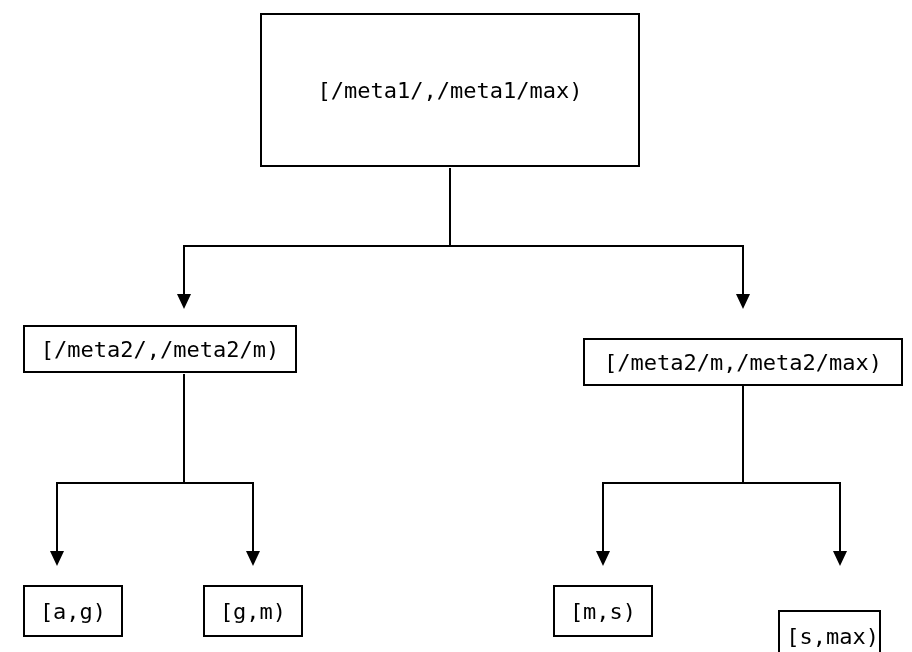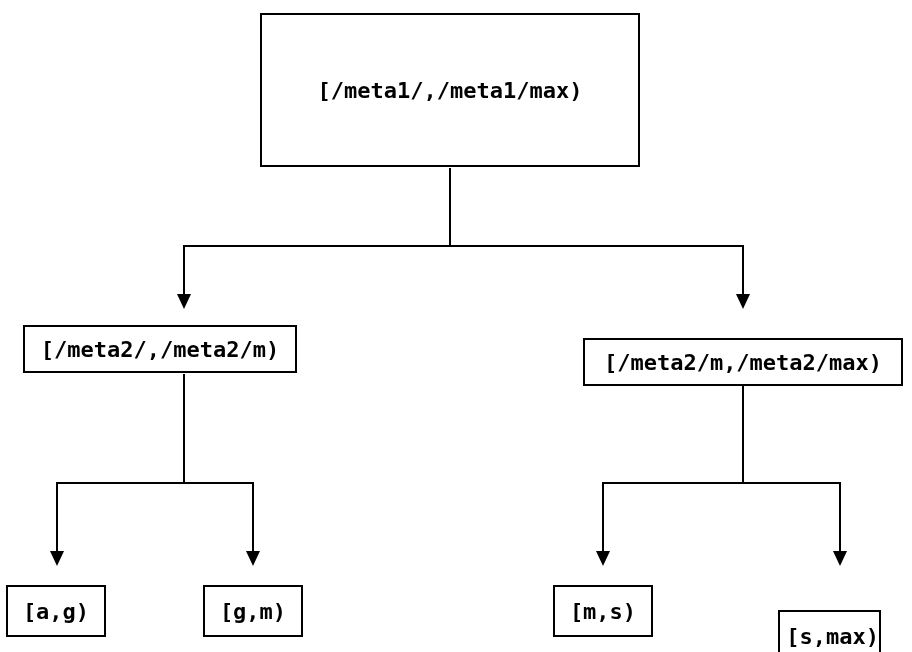--- a/index.html
+++ b/index.html
@@ -21,30 +21,30 @@
     top: 0;
   }
   .node {
     position: absolute;
     box-sizing: border-box;
     border: 2px solid #000000;
     display: flex;
     align-items: center;
     justify-content: center;
     font-size: 22px;
-    font-weight: 700;
+    font-weight: 400;
     letter-spacing: 0px;
     color: #000000;
     white-space: nowrap;
     background: #ffffff;
   }
   .node-root  { left: 260px; top: 13px;  width: 380px; height: 154px; }
   .node-left  { left: 23px;  top: 325px; width: 274px; height: 48px; }
   .node-right { left: 583px; top: 325px; width: 320px; height: 48px; margin-top: 13px; }
-  .node-ag    { left: 6px;   top: 585px; width: 100px; height: 52px; }
+  .node-ag    { left: 23px;   top: 585px; width: 100px; height: 52px; }
   .node-gm    { left: 203px; top: 585px; width: 100px; height: 52px; }
   .node-ms    { left: 553px; top: 585px; width: 100px; height: 52px; }
   .node-smax  { left: 778px; top: 610px; width: 103px; height: 52px; justify-content: flex-end; }
   .edge {
     fill: none;
     stroke-width: 2px;
   }
 </style>
 </head>
 <body>

